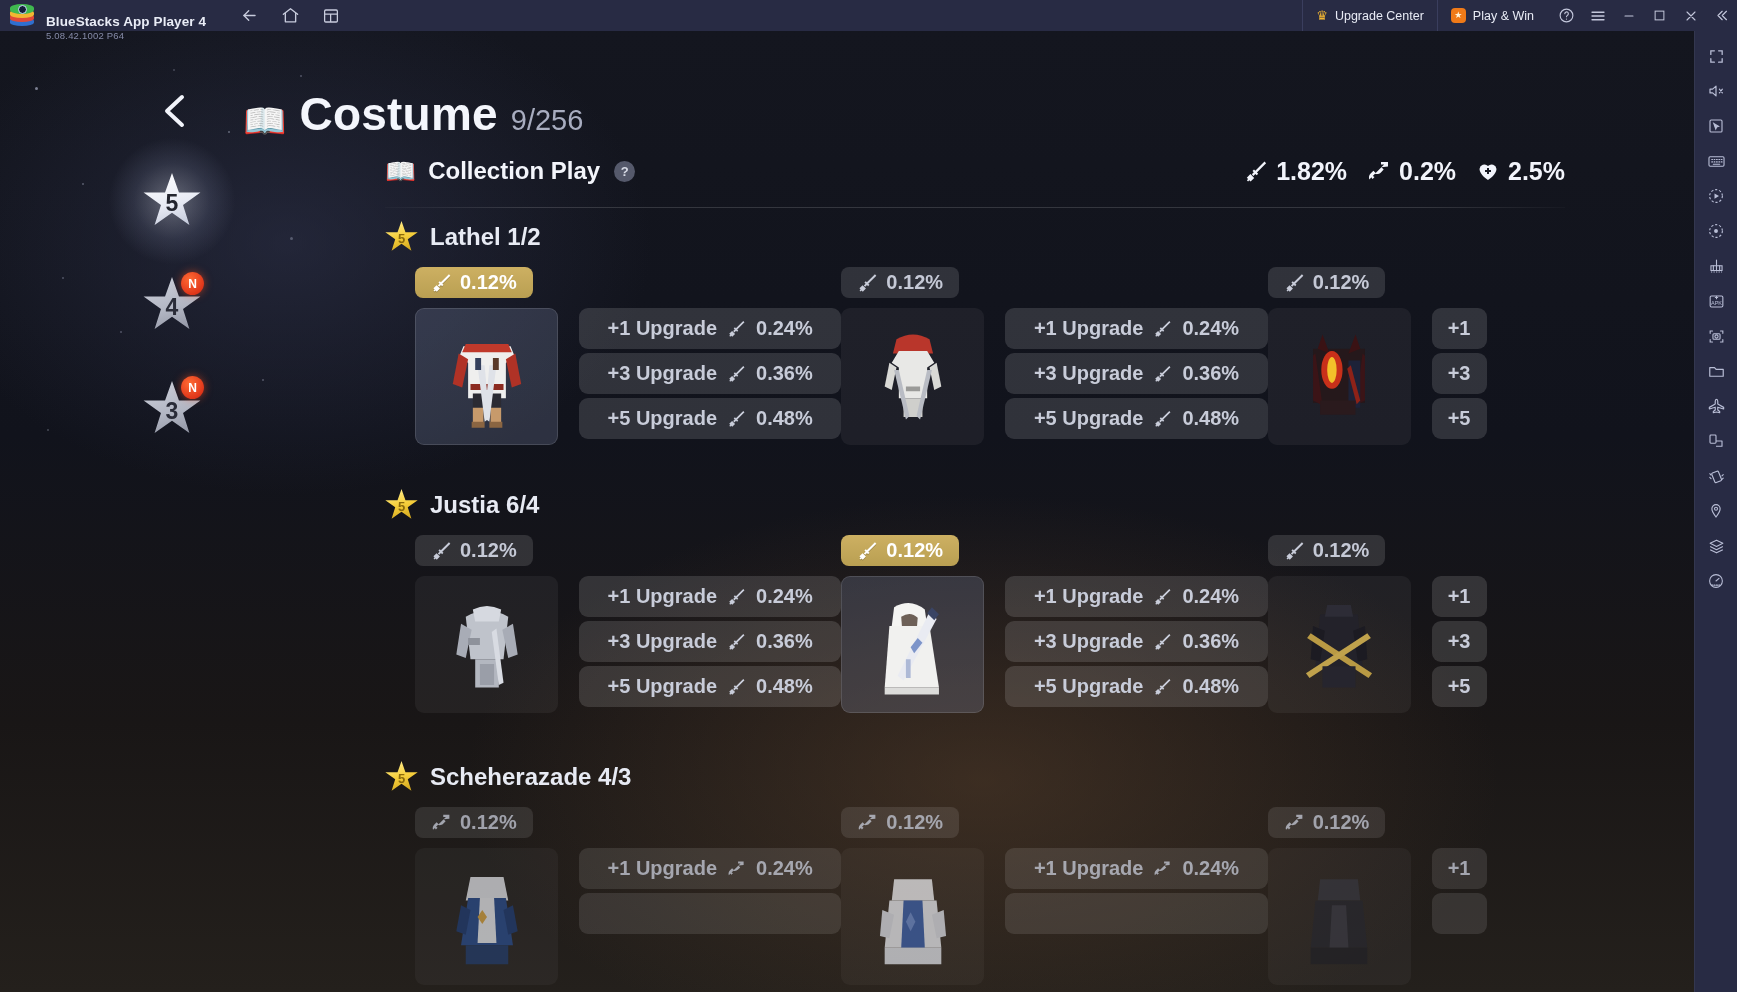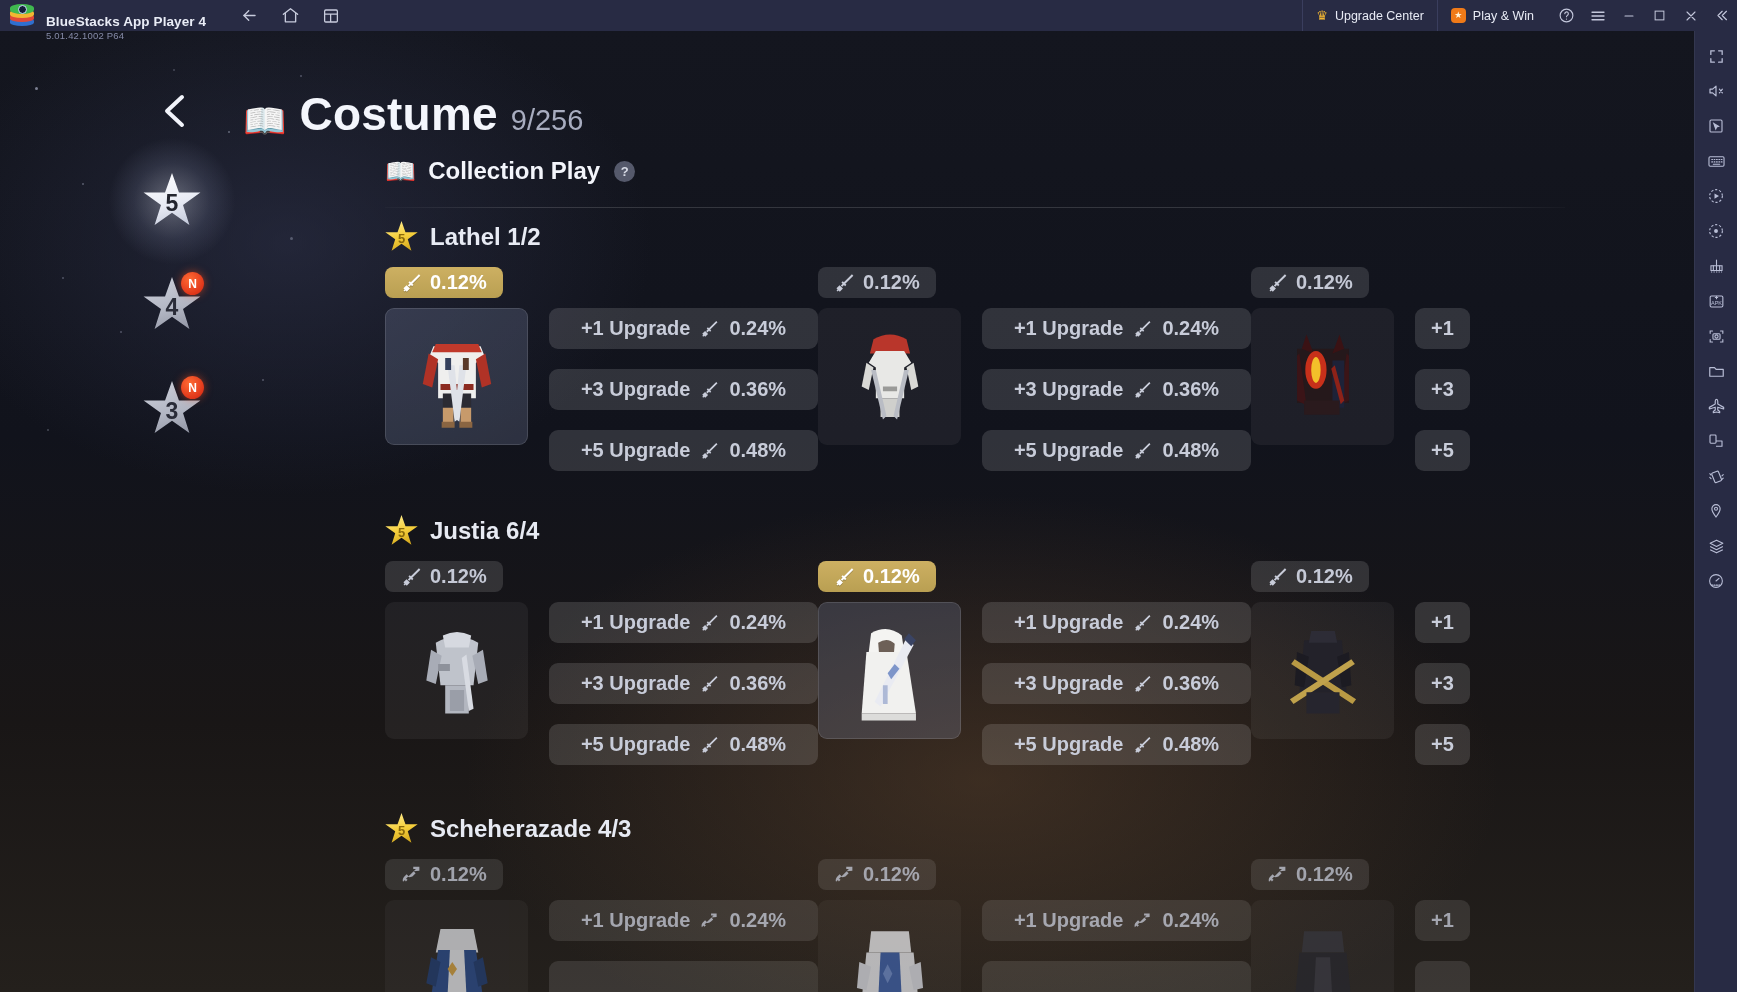--- a/index.html
+++ b/index.html
@@ -167,21 +167,21 @@
   .gold-star {
     width: 33px; height: 32px; position: relative;
     display: flex; align-items: center; justify-content: center;
     clip-path: polygon(50% 0%, 62% 35%, 99% 35%, 69% 57%, 80% 93%, 50% 71%, 20% 93%, 31% 57%, 1% 35%, 38% 35%);
     background: linear-gradient(165deg,#fff09a 0%, #f6cf3c 48%, #c79a14 100%);
     filter: drop-shadow(0 0 5px rgba(246,207,60,.45));
   }
   .gold-star span { font-size: 13px; font-weight: 700; color: #8a6a0c; margin-top: 3px; }
   .group-name { font-size: 24px; font-weight: 700; color: #e7eaf3; }
 
-  .cards { display: flex; gap: 0; }
+  .cards { display: flex; gap: 0; margin-left: 30px; }
   .card { width: 433px; position: relative; }
   .pct-badge {
     display: inline-flex; align-items: center; gap: 8px;
     height: 31px; padding: 0 16px; border-radius: 8px;
     background: rgba(255,255,255,.13);
     color: #c5c9d6; font-size: 20px; font-weight: 700;
     margin-bottom: 10px;
   }
   .pct-badge.active {
     background: linear-gradient(180deg,#cdb062 0%, #b99f52 100%);
@@ -191,21 +191,21 @@
   .card-body { display: flex; gap: 21px; }
   .thumb {
     width: 143px; height: 137px; border-radius: 9px; flex: none;
     background: rgba(255,255,255,.10);
     display: flex; align-items: center; justify-content: center;
     overflow: hidden; position: relative;
   }
   .thumb.sel { background: rgba(150,165,205,.21); box-shadow: inset 0 0 0 1px rgba(255,255,255,.12); }
   .thumb.dim { background: rgba(255,255,255,.055); }
   .thumb .art { width: 118px; height: 118px; }
-  .upg-col { display: flex; flex-direction: column; gap: 20px; flex: 1; min-width: 0; }
+  .upg-col { display: flex; flex-direction: column; gap: 4px; flex: 1; min-width: 0; }
   .upg-btn {
     height: 41px; border-radius: 9px;
     background: rgba(255,255,255,.135);
     display: flex; align-items: center; justify-content: center; gap: 10px;
     color: #c8ccd9; font-size: 20px; font-weight: 600;
     white-space: nowrap; overflow: hidden;
   }
   .upg-btn .lbl { flex: none; }
   .card.clipped .upg-col { width: 55px; flex: none; }
   .card.clipped .upg-btn { justify-content: flex-start; padding-left: 16px; }
@@ -222,21 +222,21 @@
   <div class="titlebar">
     <div class="bs-logo">
       <div class="l l1"></div>
         <div class="l l2"></div>
         <div class="l l3"></div>
         <div class="l l4"></div>
       <div class="eye"></div>
     </div>
     <div class="bs-title">
       <div class="name">BlueStacks App Player 4</div>
-      <div class="ver">5.01.42.1002  P64</div>
+      <div class="ver">5.08.42.1002  P64</div>
     </div>
 
     <div class="nav-btns">
       <div class="nav-btn">
         <svg width="19" height="19" viewBox="0 0 24 24" fill="none" stroke="currentColor" stroke-width="1.7" stroke-linecap="round" stroke-linejoin="round">
             <path d="M19 12H5"></path>
             <path d="M11 18l-6-6 6-6"></path>
           </svg>
       </div>
       <div class="nav-btn">
@@ -343,20 +343,48 @@
       <span class="book-ico">📖</span>
       <span class="page-title">Costume</span>
       <span class="page-count">9/256</span>
     </div>
 
     <div class="buff-bar">
       <div class="buff-left">
         <span class="sparkle-book">📖</span>
         <span class="buff-title">Collection Play</span>
         <span class="qmark">?</span>
+      </div>
+      <div class="buff-stats">
+        <div class="stat">
+          <span class="ico">
+            <svg width="24" height="24" viewBox="0 0 24 24" fill="#f2f4fb">
+                <path d="M20.5 2.6l-9.2 9.2-1.3-1.3-1.5 1.5 1.3 1.3-2 2 1.6 1.6 2-2 1.3 1.3 1.5-1.5-1.3-1.3 9.2-9.2-1.6-1.6z"></path>
+                <path d="M6.4 15.1l-3.6 3.6 1.3 1.3-1.2 1.2 1.2 1.2 1.2-1.2 1.3 1.3 3.6-3.6-3.8-3.8z"></path>
+              </svg>
+          </span>
+          <span class="stat-val">1.82%</span>
+        </div>
+        <div class="stat">
+          <span class="ico">
+            <svg width="24" height="24" viewBox="0 0 24 24" fill="#f2f4fb">
+                <path d="M21 3h-7v2.6h3.1l-8.4 8.4-2.3-2.3-2.8 2.8c-1.6 1.6-2 3.9-1.3 5.9l2.2-2.2c.2.6.6 1.2 1.1 1.7l1.9-1.9c-.5-.5-1.1-.9-1.7-1.1l2.2-2.2c2 .7 4.3.3 5.9-1.3l2.8-2.8-2.3-2.3L21 7.6V3z"></path>
+              </svg>
+          </span>
+          <span class="stat-val">0.2%</span>
+        </div>
+        <div class="stat">
+          <span class="ico">
+            <svg width="24" height="24" viewBox="0 0 24 24" fill="#f2f4fb">
+                <path d="M12 21s-8.5-5.3-8.5-11A5 5 0 0112 7a5 5 0 018.5 3c0 5.7-8.5 11-8.5 11z"></path>
+                <path d="M11 9h2v2h2v2h-2v2h-2v-2H9v-2h2V9z" fill="#1a1c26"></path>
+              </svg>
+          </span>
+          <span class="stat-val">2.5%</span>
+        </div>
       </div>
     </div>
     <div class="divider"></div>
 
     <div class="scroll-area">
 
       <div class="char-group">
         <div class="group-head">
           <div class="gold-star">
             <span>5</span>

